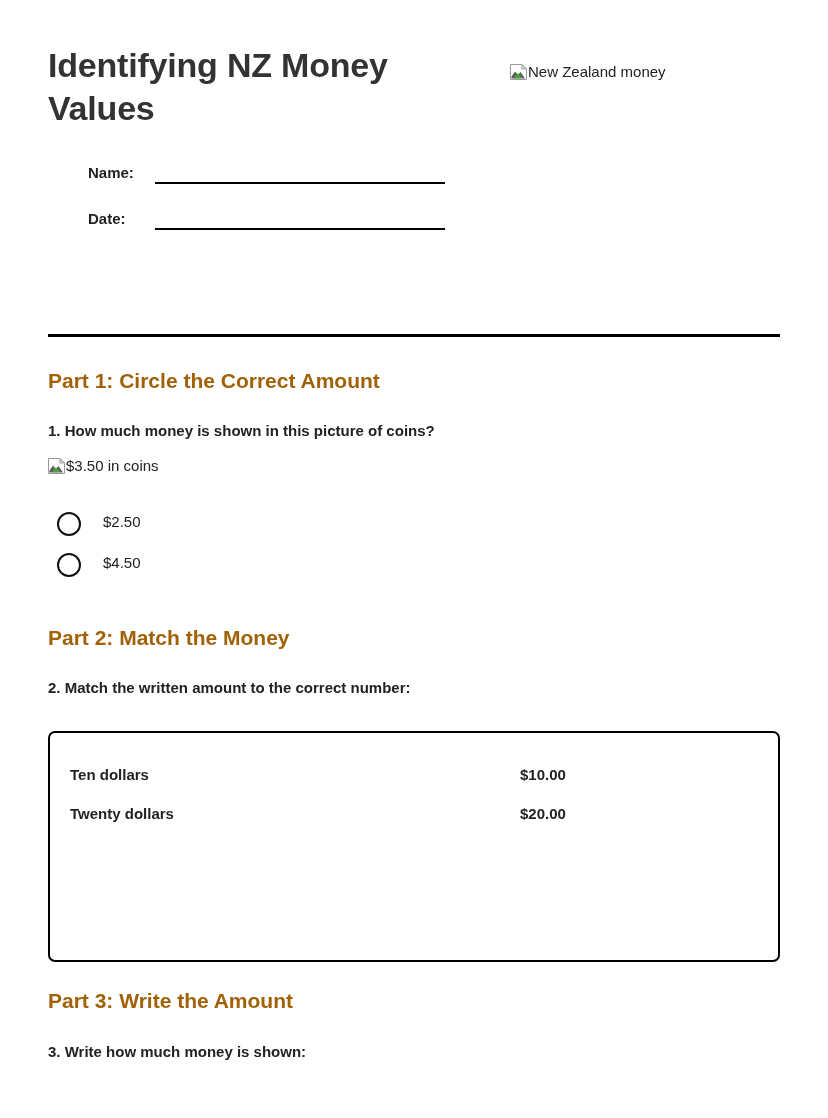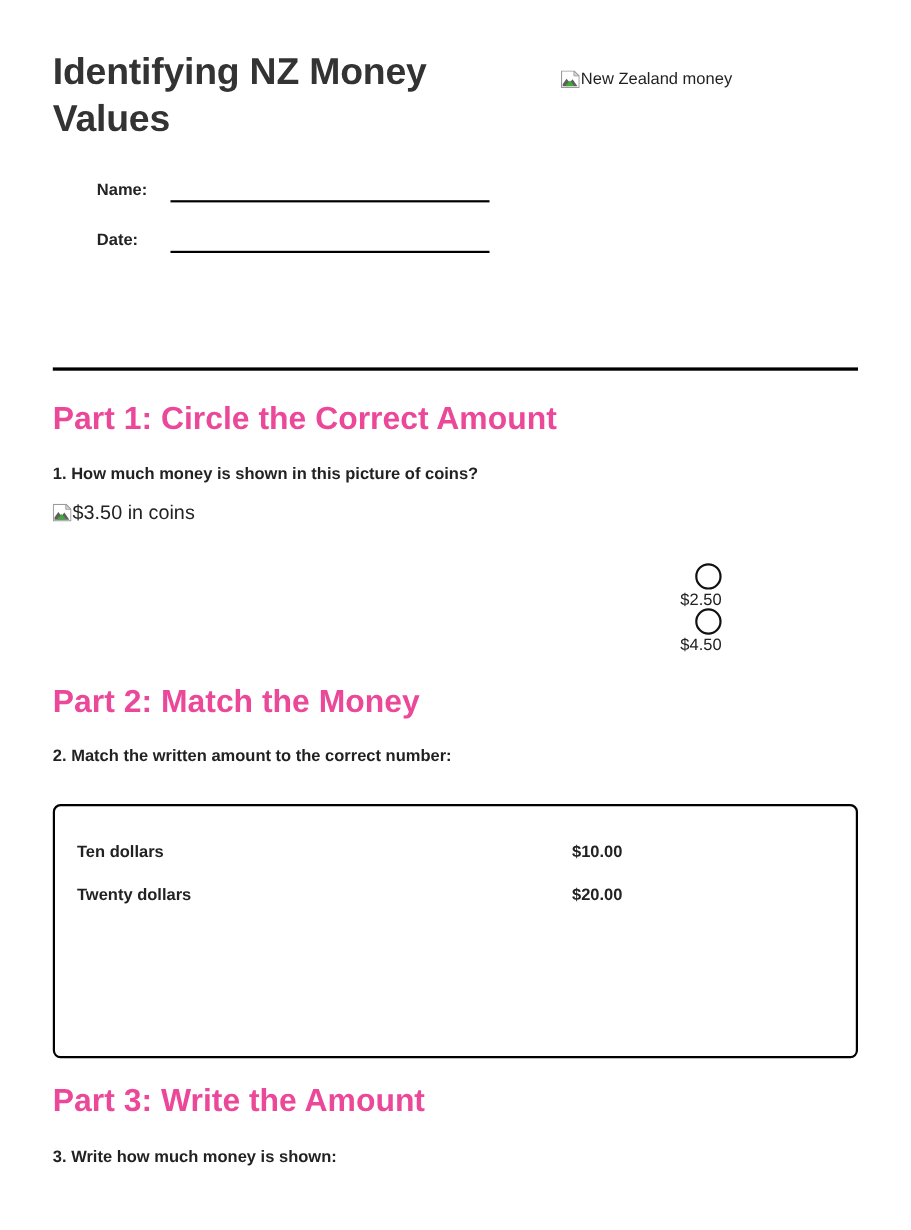--- a/index.html
+++ b/index.html
@@ -88,56 +88,55 @@
   
   .divider {
     margin-top: 104px;
     height: 0;
     border-top: 3px solid #000000;
     width: 732px;
   }
 
   
   .section-heading {
-    font-size: 29px;
+    font-size: 21px;
     line-height: 28px;
     font-weight: bold;
-    color: #ec4899;
+    color: #a16207;
     margin: 0;
     padding-top: 30px;
   }
   .question {
     font-size: 15px;
     line-height: 20px;
     font-weight: bold;
     color: #222222;
     margin: 0;
     padding-top: 26px;
   }
 
   
   .inline-image {
     margin-top: 15px;
-    font-size: 18px;
+    font-size: 15px;
     line-height: 20px;
     color: #222222;
     display: flex;
     align-items: flex-start;
     white-space: nowrap;
   }
 
   
   .options {
     margin-top: 36px;
   }
   .option-row {
     display: flex;
-    align-items: flex-end;
+    align-items: flex-start;
     height: 41px;
-    flex-direction: column;
   }
   .option-circle {
     width: 24px;
     height: 24px;
     border: 2.5px solid #111111;
     border-radius: 50%;
     box-sizing: border-box;
     margin-left: 9px;
     flex: 0 0 auto;
   }

